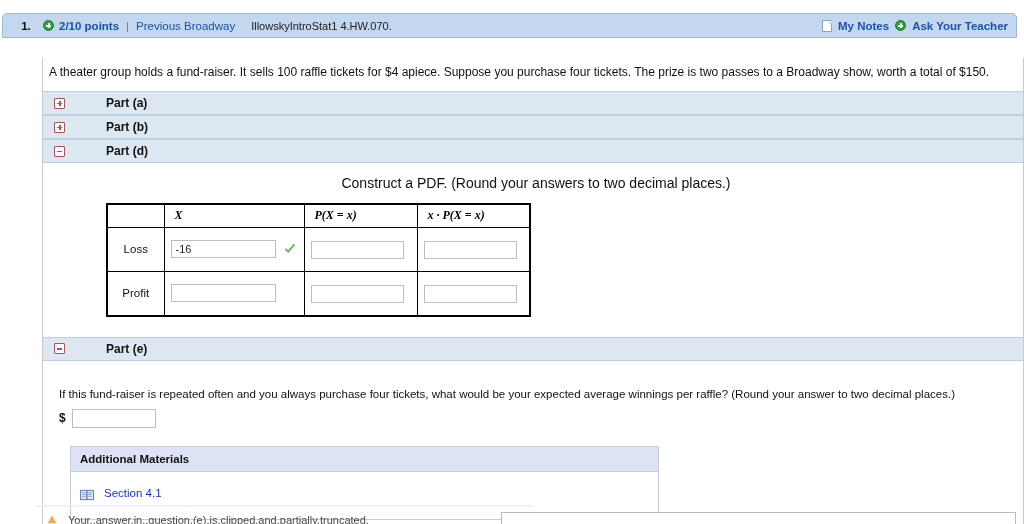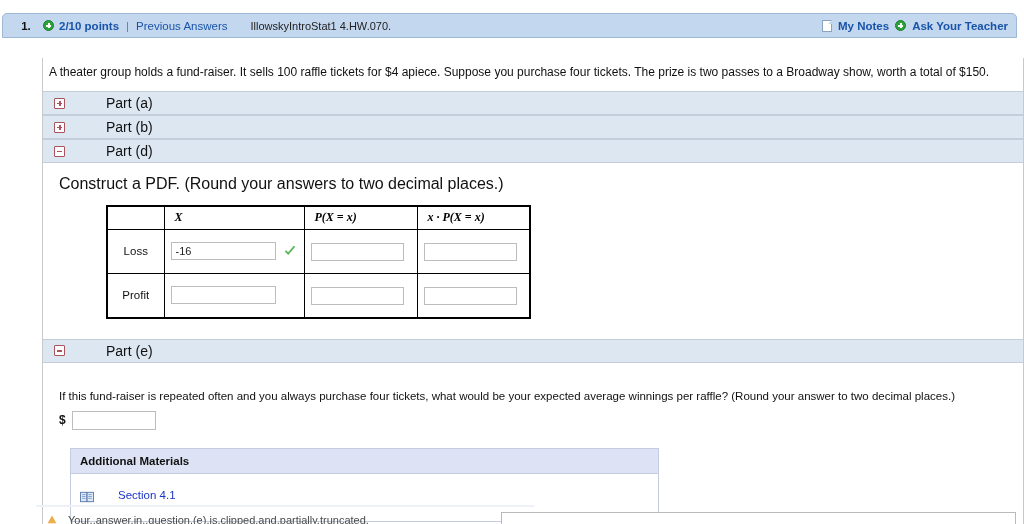--- a/index.html
+++ b/index.html
@@ -54,21 +54,21 @@
     content: "";
     position: absolute;
     background: #ffffff;
   }
   .plus-circle::before { left: 2px; right: 2px; top: 4px; height: 1.5px; }
   .plus-circle::after  { top: 2px; bottom: 2px; left: 4px; width: 1.5px; }
 
   .pts { color: #1954a8; font-weight: bold; font-size: 11.5px; }
   .pipe { color: #5f7fa8; padding: 0 2px; }
   .link { color: #1954a8; text-decoration: none; font-size: 11.5px; cursor: pointer; }
-  .qref { color: #222; font-size: 11px; margin-left: 18px; }
+  .qref { color: #222; font-size: 11px; margin-left: 11px; }
   .note-icon {
     display: inline-block;
     width: 10px; height: 12px;
     background: #ffffff;
     border: 1px solid #8ba3c0;
     position: relative;
     flex: none;
   }
   .note-icon::after {
     content: "";
@@ -128,32 +128,32 @@
     background: #a8545c;
   }
   .toggle-box.plus::after {
     content: "";
     position: absolute;
     top: 2px; bottom: 2px; left: 4px;
     width: 1.5px;
     background: #a8545c;
   }
   .part-label {
-    font-weight: normal;
-    font-size: 14px;
+    font-weight: bold;
+    font-size: 12px;
     color: #111;
     padding-left: 35px;
   }
 
   
   .part-content {
     padding: 12px 10px 20px 16px;
     background: #ffffff;
   }
-  .prompt { font-size: 16px; color: #111; margin-bottom: 12px; }
+  .prompt { font-size: 14px; color: #111; margin-bottom: 12px; text-align: center; }
 
   table.pdf {
     border-collapse: collapse;
     margin-left: 47px;
     border: 2px solid #000;
   }
   table.pdf td, table.pdf th {
     border: 1px solid #000;
     padding: 0;
   }
@@ -218,21 +218,21 @@
     align-items: center;
     padding-left: 9px;
     font-weight: bold;
     font-size: 11.5px;
     color: #111;
   }
   .addmat-body {
     padding: 12px 9px 16px 9px;
     display: flex;
     align-items: center;
-    gap: 24px;
+    gap: 10px;
     min-height: 47px;
   }
   .book-icon { width: 14px; height: 12px; flex: none; }
   .sect-link { color: #1a36c8; font-size: 11.5px; text-decoration: none; cursor: pointer; }
 
   
   .footer-note {
     position: absolute;
     left: 47px;
     top: 514px;
@@ -269,21 +269,21 @@
 <body>
 
 <div class="page">
 
   <div class="qheader">
     <div class="qnum">1.</div>
     <div class="hleft">
       <span class="plus-circle"></span>
       <span class="pts">2/10 points</span>
       <span class="pipe">|</span>
-      <a class="link">Previous Answers</a>
+      <a class="link">Previous Broadway</a>
       <span class="qref">IllowskyIntroStat1 4.HW.070.</span>
     </div>
     <div class="hright">
       <span class="note-icon"></span>
       <a class="link bold-link">My Notes</a>
       <span class="plus-circle"></span>
       <a class="link bold-link">Ask Your Teacher</a>
     </div>
   </div>
 

